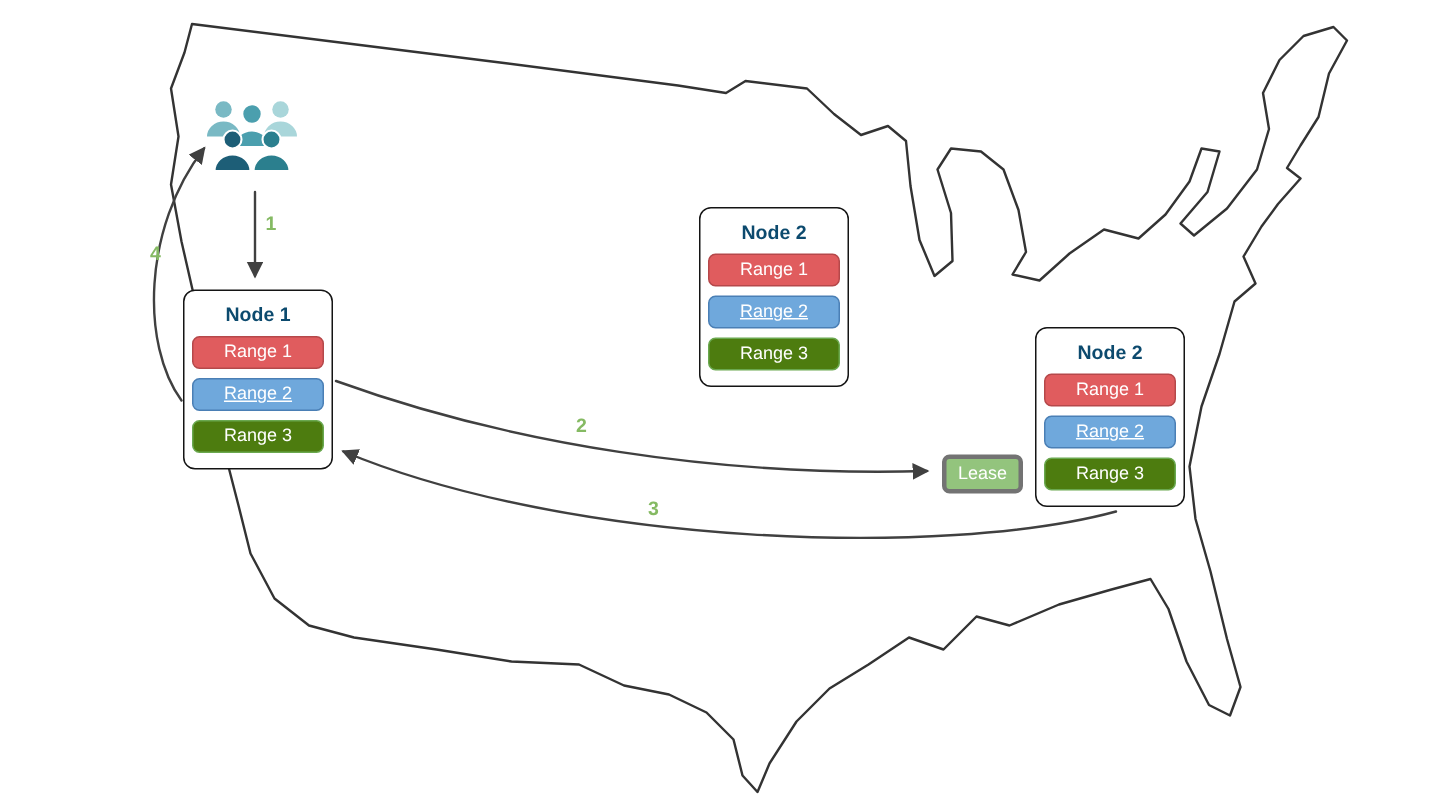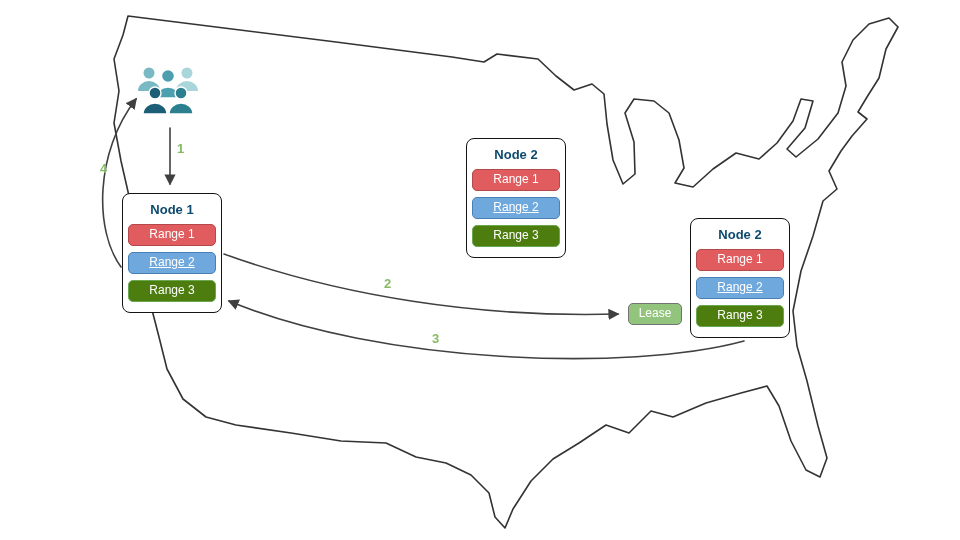--- a/index.html
+++ b/index.html
@@ -18,21 +18,21 @@
   .node-title{font-size:13px;font-weight:bold;color:#0c4a6e;line-height:16px;}
   .badge{
     width:88px;box-sizing:border-box;text-align:center;color:#ffffff;
     font-size:12px;line-height:15px;padding:2px 0 3px;border-radius:5px;border:1px solid transparent;
   }
   .r1{background:#e05c5e;border-color:#b5484a;}
   .r2{background:#6fa8dc;border-color:#4a7fb5;text-decoration:underline;}
   .r3{background:#4d7c0f;border-color:#6aa84f;}
   .lease-badge{
     position:absolute;left:628px;top:303px;width:54px;z-index:3;
-    background:#93c47d;border:1px solid #737373;border-radius:5px;
+    background:#93c47d;border:3px solid #737373;border-radius:5px;
     color:#fff;font-size:12px;line-height:15px;text-align:center;padding:2px 0 3px;box-sizing:border-box;
   }
   .arrow-num{position:absolute;z-index:4;font-size:13px;font-weight:bold;color:#85ba63;}
   .users-icon{position:absolute;left:136px;top:62px;width:64px;height:58px;z-index:3;}
 </style>
 </head>
 <body>
 
 <div class="canvas">
 

